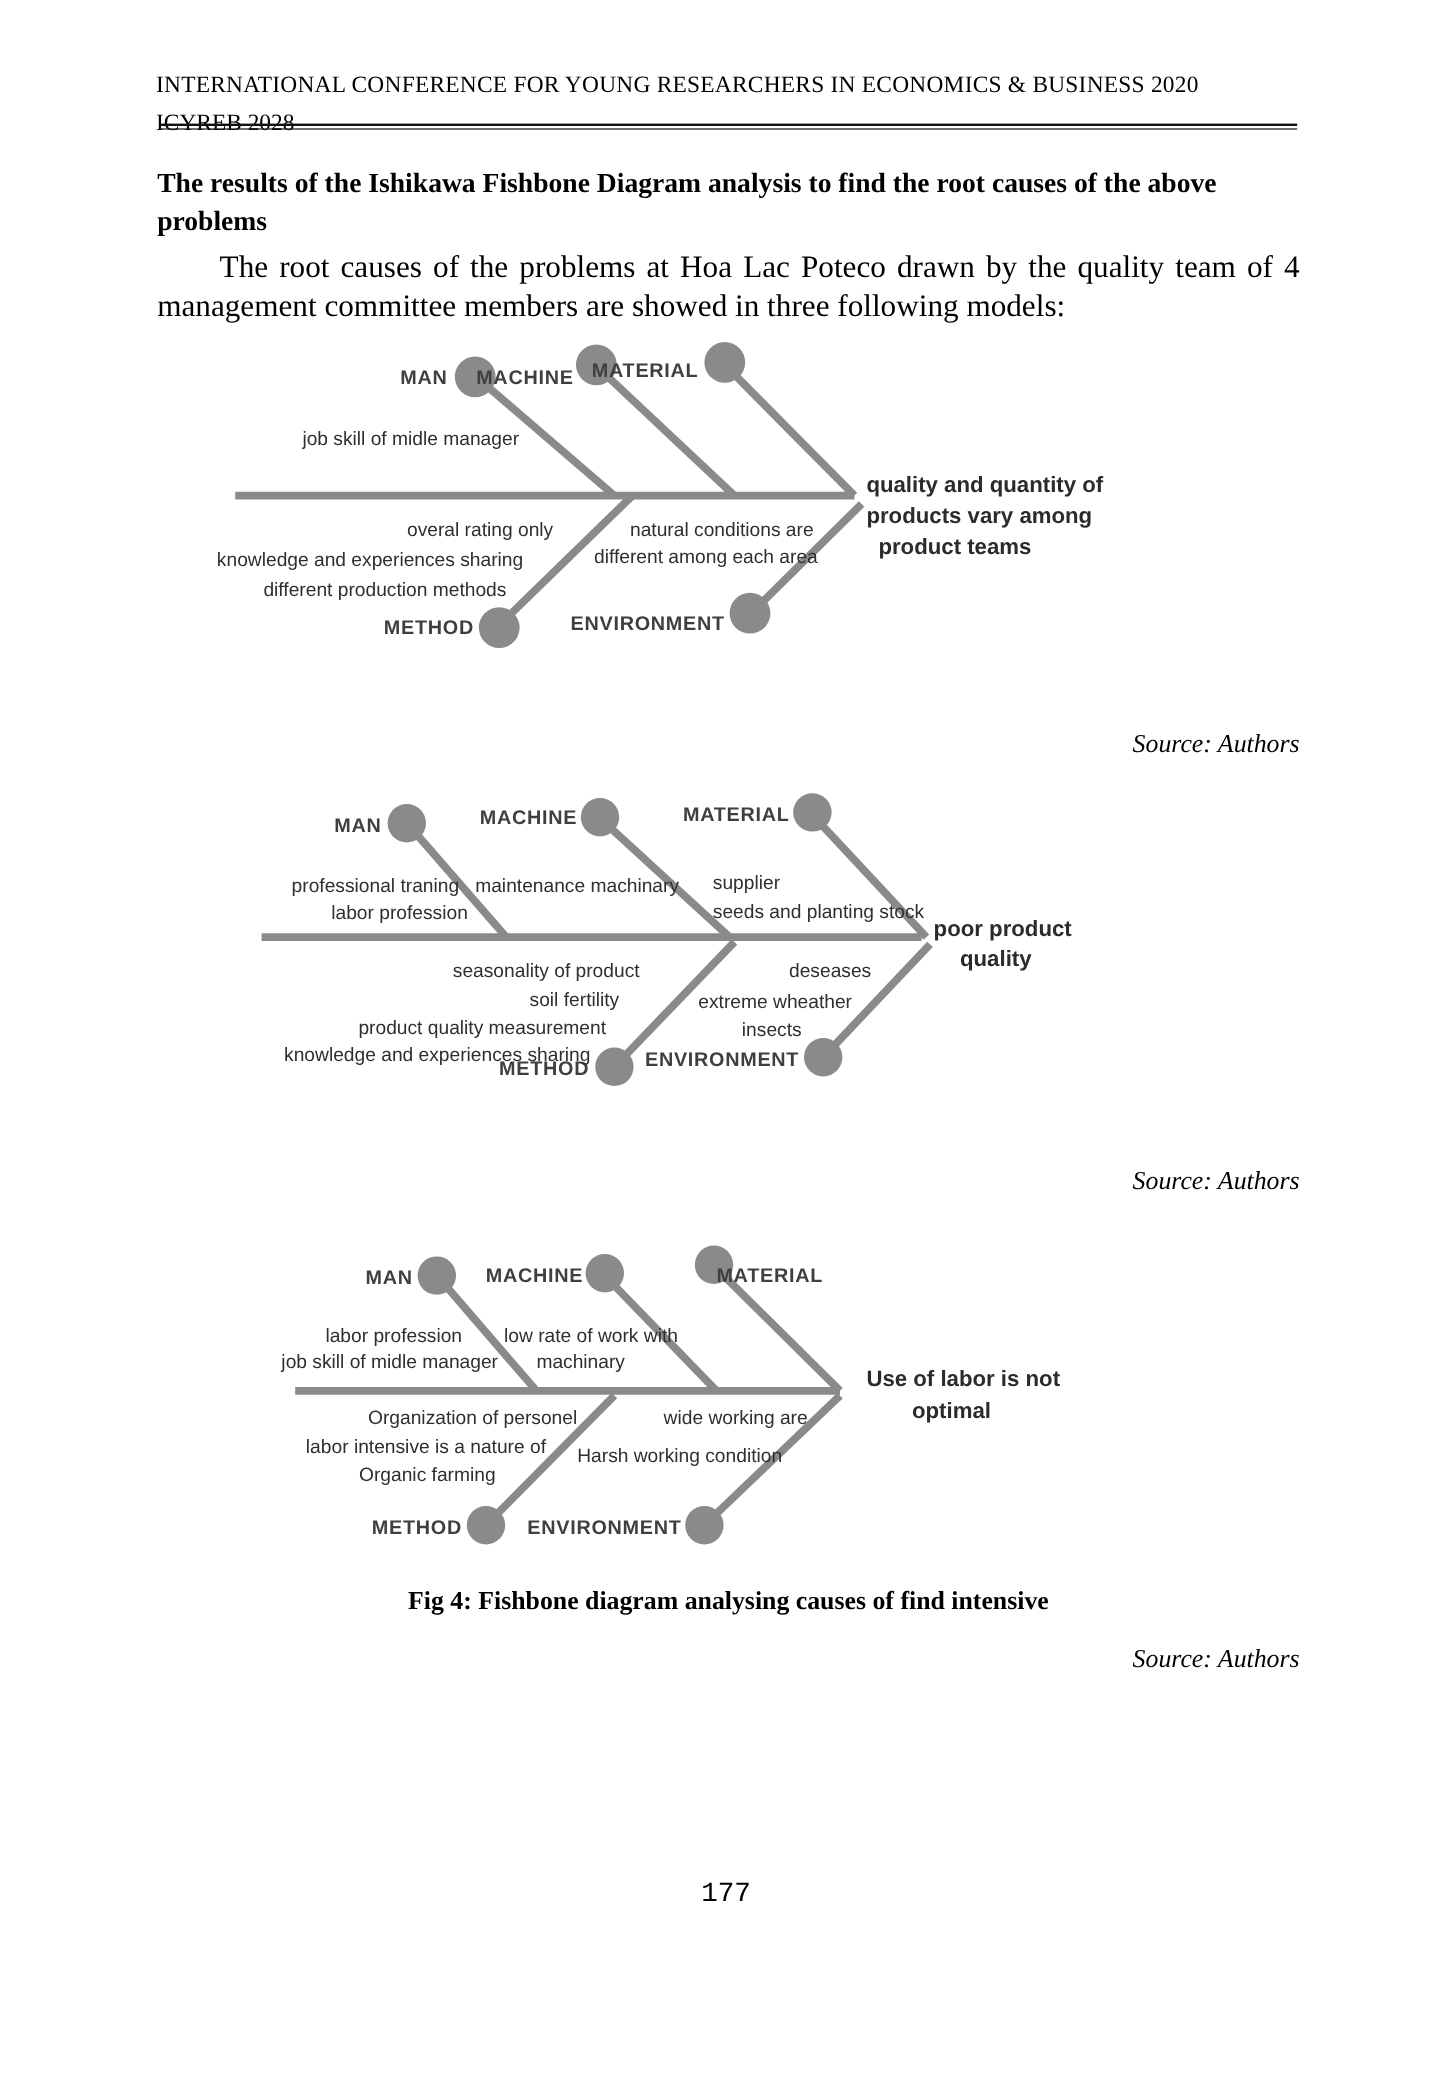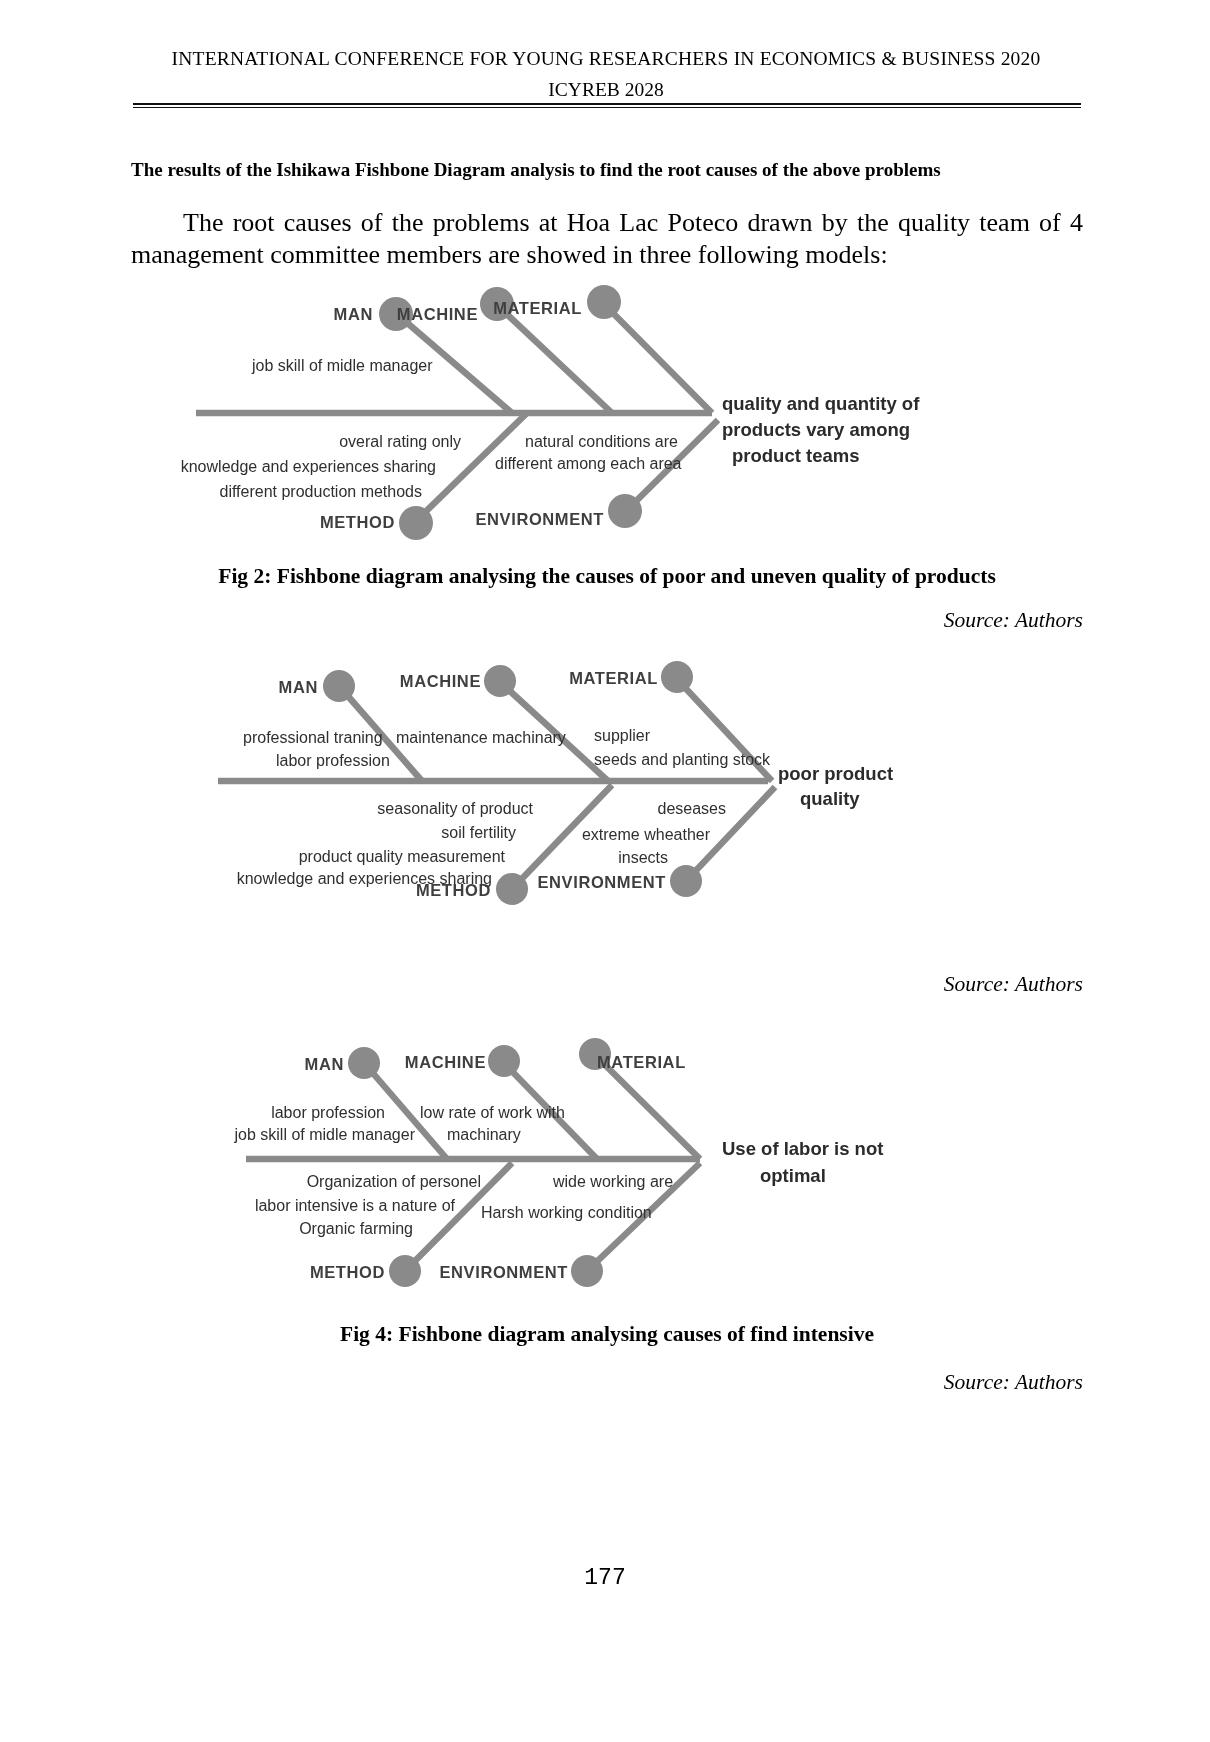--- a/index.html
+++ b/index.html
@@ -8,38 +8,37 @@
     background:#ffffff;
     font-family:"Liberation Serif", serif;
     color:#000;
     position:relative;
     overflow:hidden;
   }
   .page { position:relative; width:1210px; height:1742px; }
 
   
   .runhead {
-    position:absolute; left:130px; top:48px; width:952px;
-    text-align:center;
+    position:absolute; left:130px; top:61px; width:952px;
   }
   .runhead .line1 {
     font-size:19.5px; letter-spacing:0.2px; white-space:nowrap;
   }
   .runhead .line2 { font-size:19.5px; margin-top:9px; }
   .rule {
     position:absolute; left:133px; top:103px; width:948px;
     border-top:2.4px solid #111;
     border-bottom:1.2px solid #111;
     height:2px;
   }
 
   
   .heading {
     position:absolute; left:131px; top:137px; width:952px;
-    font-weight:bold; font-size:19px; line-height:32px;margin-top:17px;
+    font-weight:bold; font-size:23px; line-height:32px;
   }
   .para {
     position:absolute; left:131px; top:207px; width:952px;
     font-size:26px; line-height:32px; text-align:justify;
   }
   .para .indent { display:inline-block; width:52px; }
 
   
   .figwrap { position:absolute; left:0; width:1210px; }
   .fishbone { position:relative; width:1000px; }
@@ -111,21 +110,20 @@
         <text class="cause" x="422" y="225" text-anchor="end">different production methods</text>
         <text class="cause" x="525" y="175">natural conditions are</text>
         <text class="cause" x="495" y="197">different among each area</text>
 
         <text class="effect" x="722" y="138">quality and quantity of</text>
         <text class="effect" x="722" y="164">products vary  among</text>
         <text class="effect" x="732" y="190">product teams</text>
       </svg>
     </div>
   </div>
-  <div class="caption" style="top:564px;">Fig 2: Fishbone diagram analysing the causes of poor and uneven quality of products</div>
   <div class="source" style="top:608px;">Source: Authors</div>
 
   <div class="figwrap" style="top:655px;">
     <div class="fishbone">
       <svg width="1210" height="260" viewBox="0 0 1210 260">
 
         <line class="spine" x1="218" y1="126" x2="768" y2="126"></line>
 
         <line class="rib" x1="340" y1="32" x2="422" y2="126"></line>
         <line class="rib" x1="499" y1="26" x2="608" y2="126"></line>

